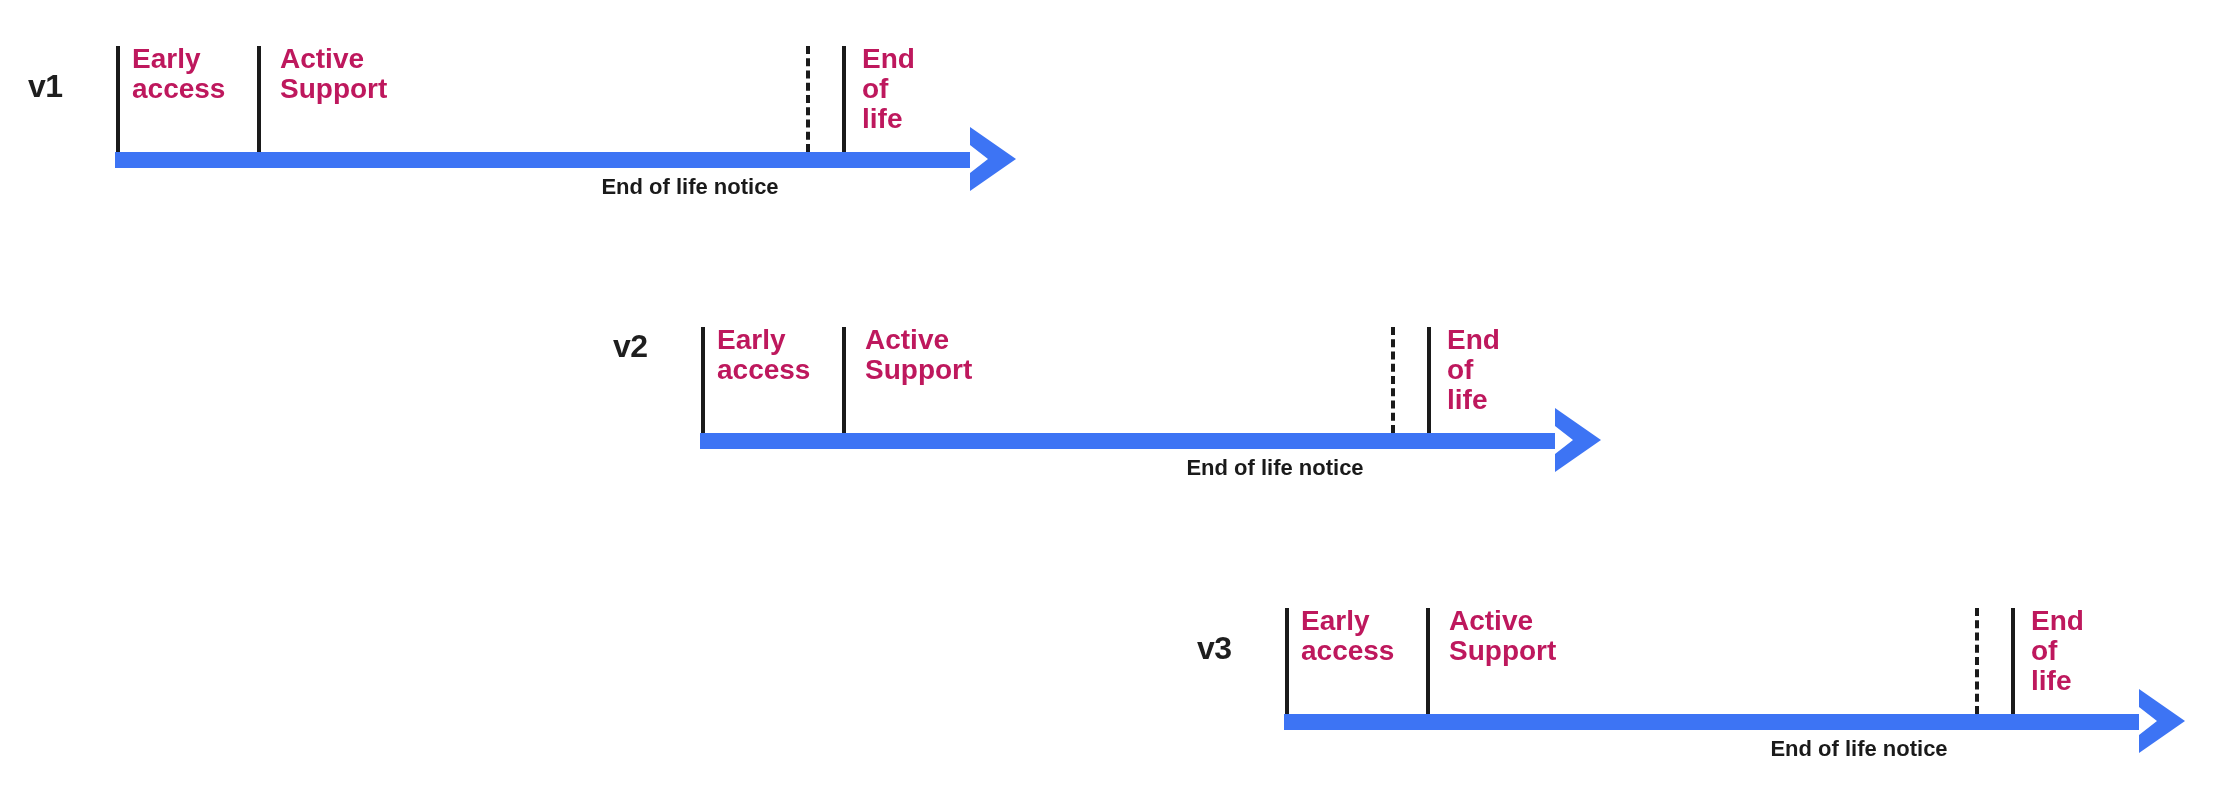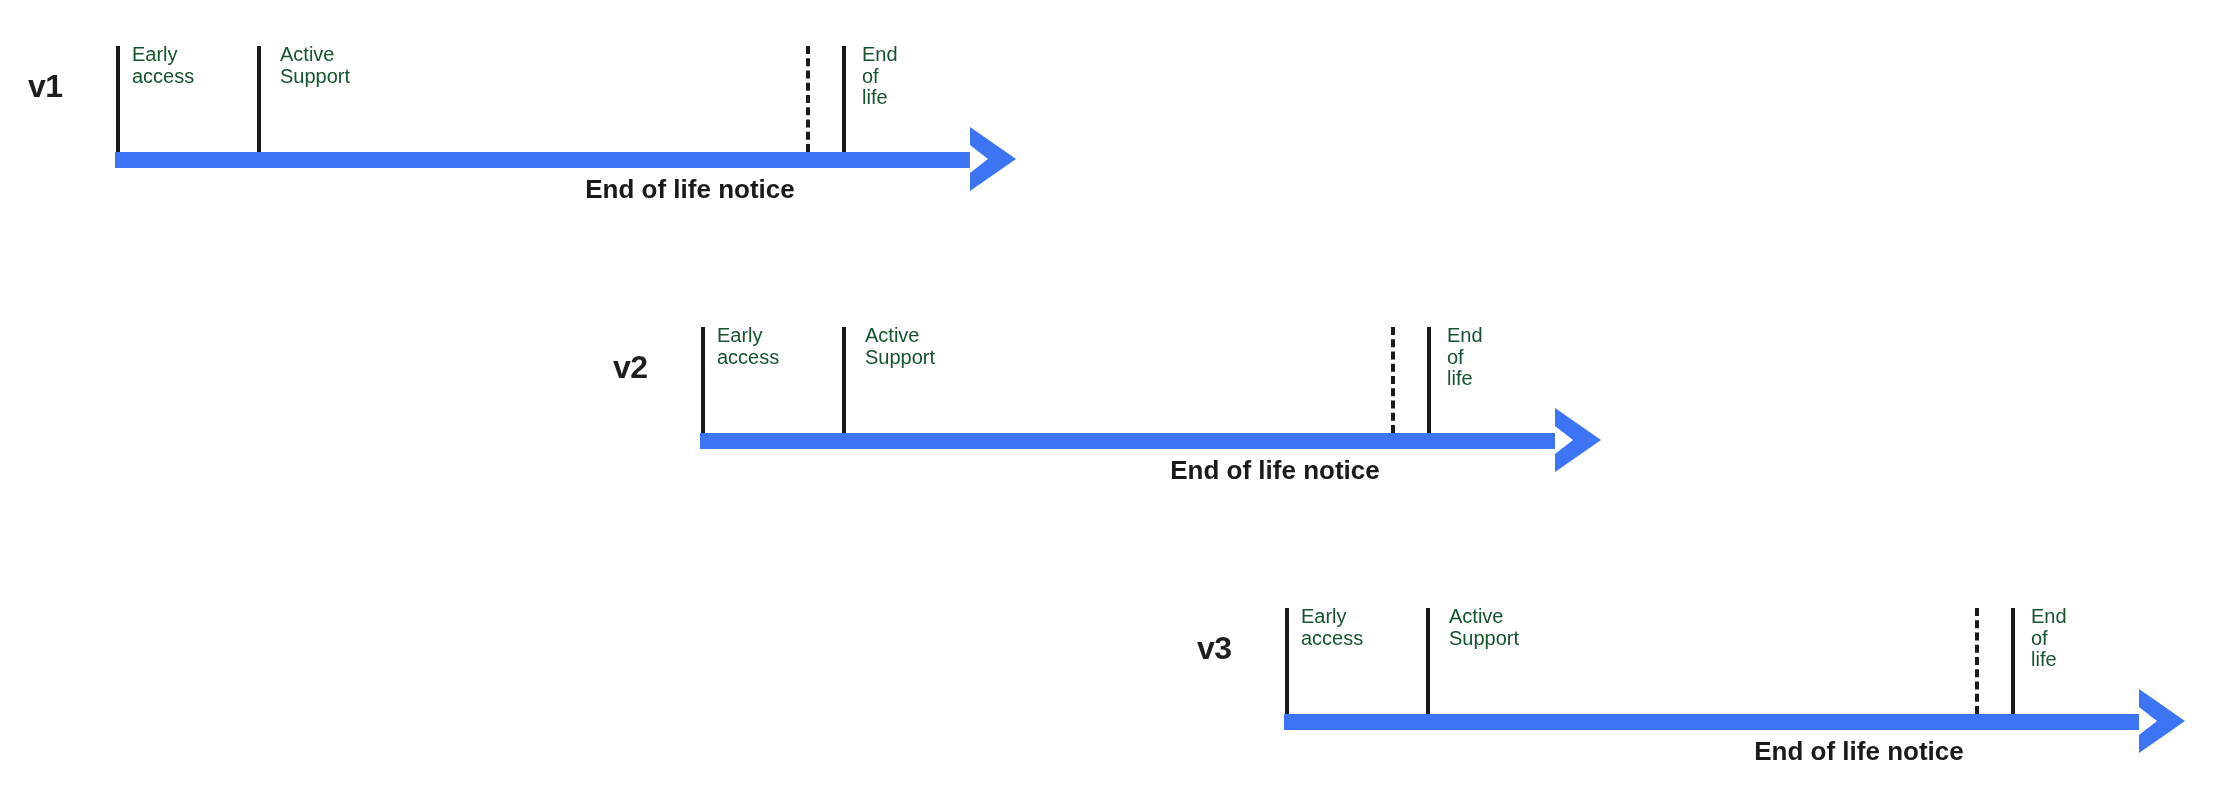--- a/index.html
+++ b/index.html
@@ -43,23 +43,23 @@
   }
   
   .tick-dashed {
     position: absolute;
     width: 0;
     border-left: 4px dashed #1a1a1a;
   }
   
   .phase-label {
     position: absolute;
-    font-size: 20px;
-    font-weight: 400;
-    color: #14532d;
+    font-size: 28px;
+    font-weight: 700;
+    color: #be185d;
     line-height: 1.08;
     white-space: pre-line;
   }
   
   .bar {
     position: absolute;
     background: #3d74f4;
     height: 16px;
   }
   
@@ -67,21 +67,21 @@
     position: absolute;
     width: 0;
     height: 0;
   }
   .arrow-head svg {
     display: block;
   }
   
   .notice-label {
     position: absolute;
-    font-size: 26px;
+    font-size: 22px;
     font-weight: 700;
     color: #1a1a1a;
     line-height: 1;
     white-space: nowrap;
     text-align: center;
     transform: translateX(-50%);
   }
 </style>
 </head>
 <body>
@@ -99,21 +99,21 @@
       <div class="phase-label" style="left: 862px; top: 44px;">End of life</div>
       <div class="bar" style="left: 115px; top: 152px; width: 855px; height: 16px; background: rgb(61, 116, 244);"></div>
       <div class="arrow-head" style="left: 966px; top: 127px;">
         <svg width="50" height="64" viewBox="0 0 50 64">
           <path d="M4 0 L50 32 L4 64 L4 46 L22 32 L4 18 Z" fill="#3d74f4"></path>
         </svg>
       </div>
       <div class="notice-label" style="left: 690px; top: 176px;">End of life notice</div>
     </div>
     <div class="timeline-row">
-      <div class="version-label" style="left: 613px; top: 351px; text-align: center;">v2</div>
+      <div class="version-label" style="left: 613px; top: 330px; text-align: center;">v2</div>
       <div class="tick" style="left: 701px; top: 327px; height: 106px;"></div>
       <div class="tick" style="left: 842px; top: 327px; height: 106px;"></div>
       <div class="tick-dashed" style="left: 1391px; top: 327px; height: 106px;"></div>
       <div class="tick" style="left: 1427px; top: 327px; height: 106px;"></div>
       <div class="phase-label" style="left: 717px; top: 325px;">Early
 access</div>
       <div class="phase-label" style="left: 865px; top: 325px;">Active Support</div>
       <div class="phase-label" style="left: 1447px; top: 325px;">End of life</div>
       <div class="bar" style="left: 700px; top: 433px; width: 855px; height: 16px; background: rgb(61, 116, 244);"></div>
       <div class="arrow-head" style="left: 1551px; top: 408px;">

